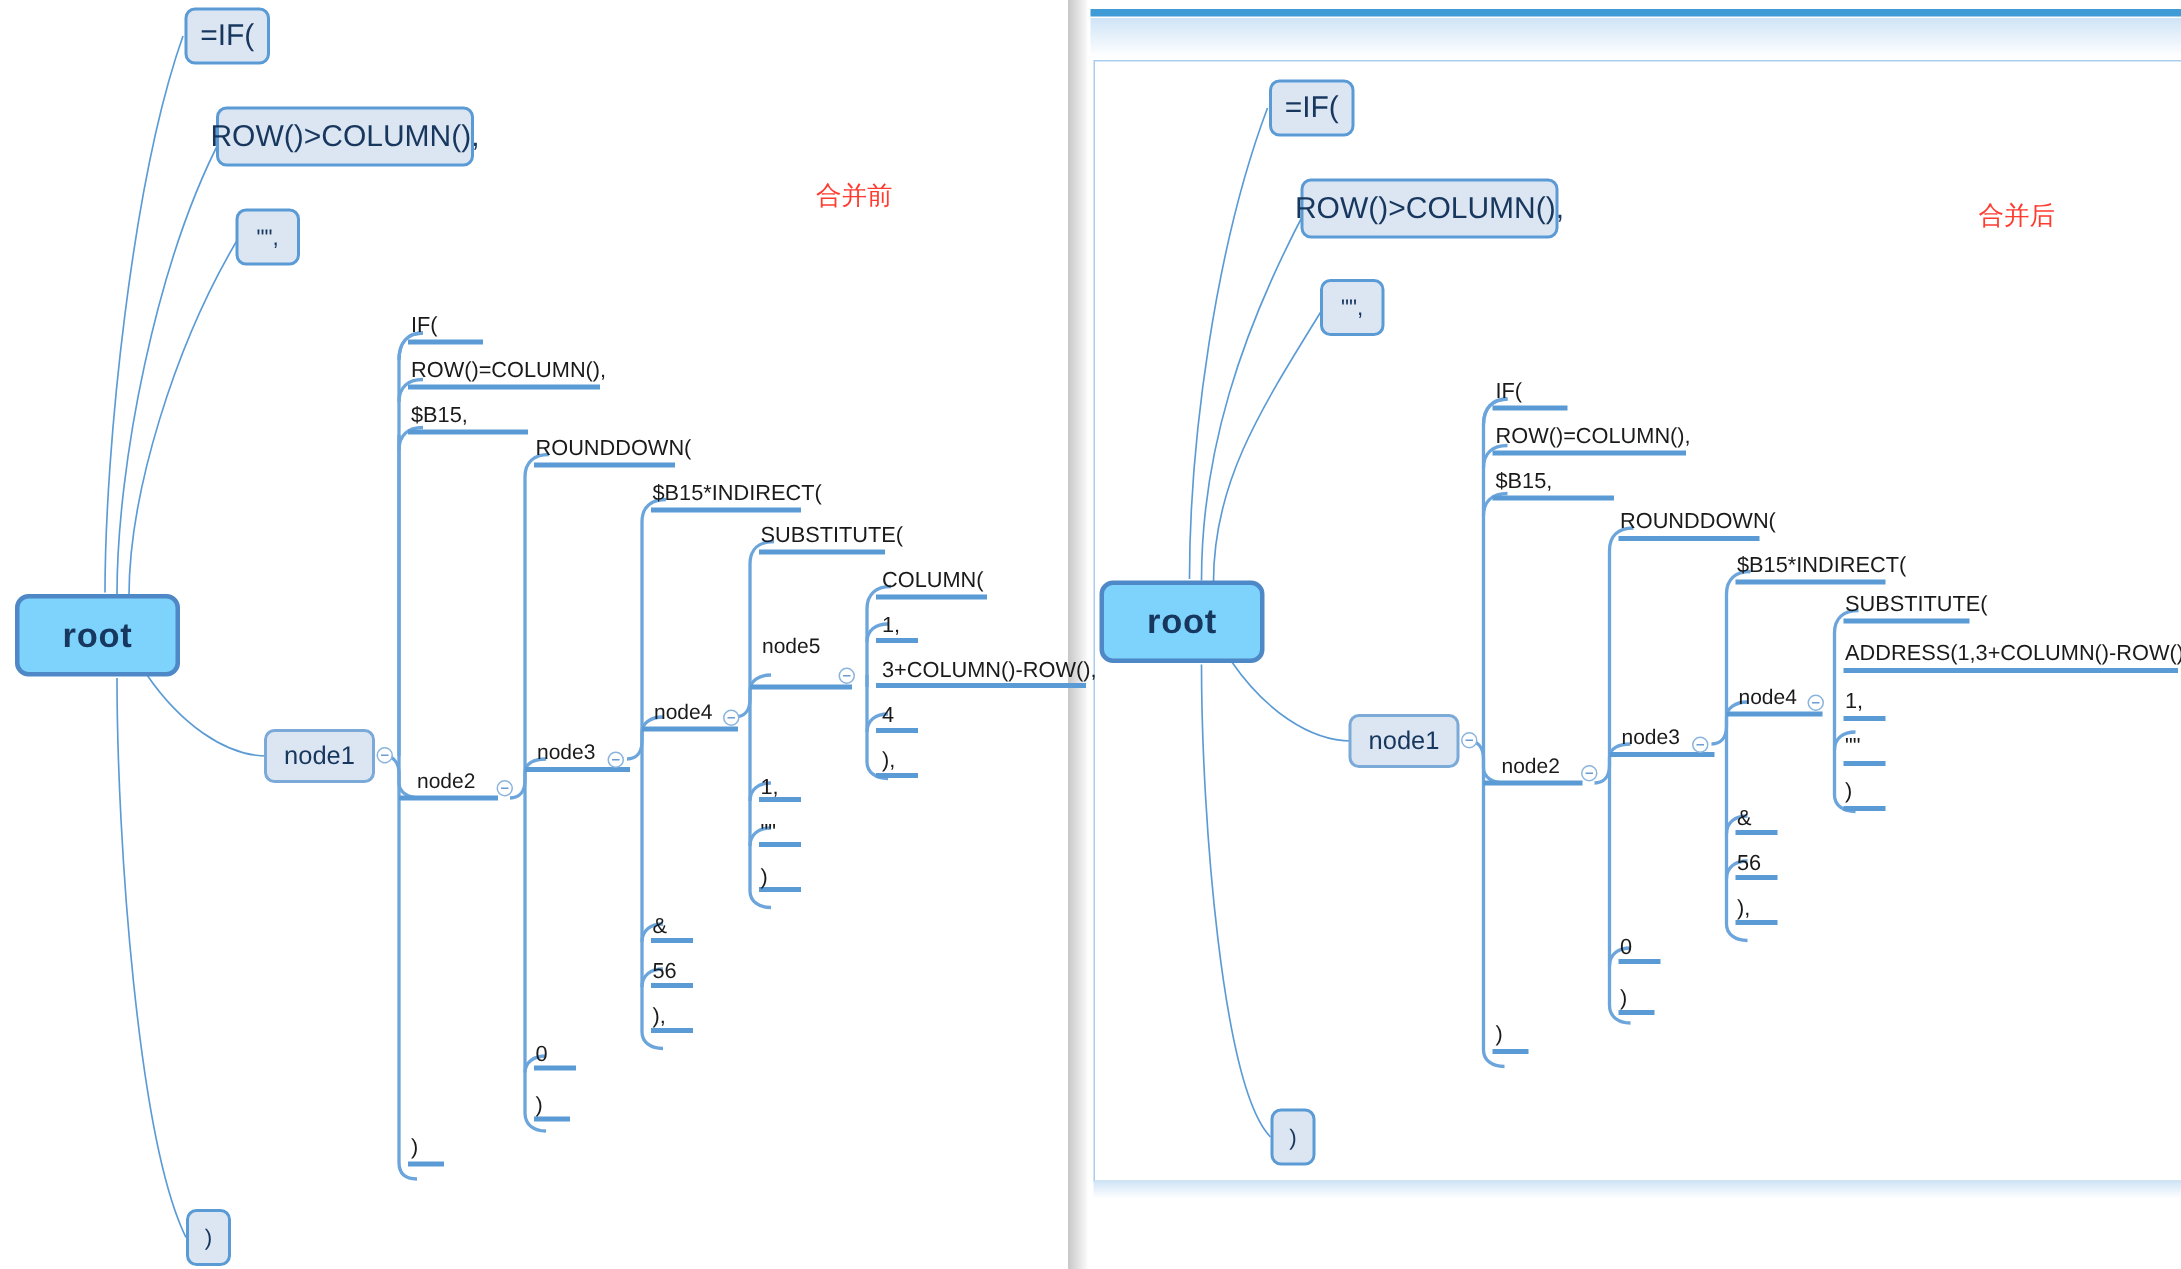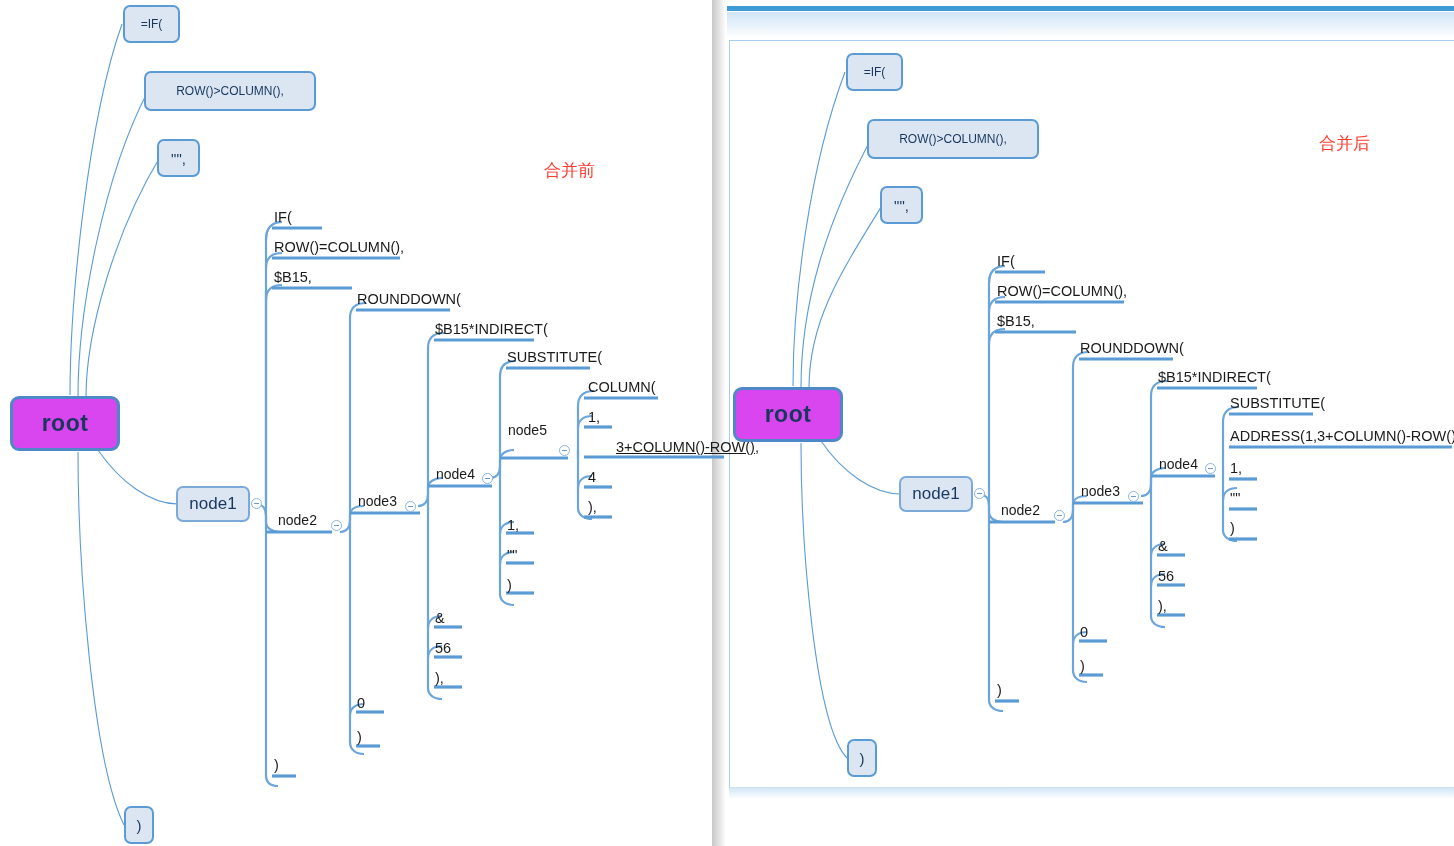--- a/index.html
+++ b/index.html
@@ -22,23 +22,23 @@
             overflow:visible;pointer-events:none;}
   .lk{fill:none;stroke:#5b9bd5;stroke-width:1.1;}
   .lk-thick{fill:none;stroke:#6ba5db;stroke-width:2.2;}
   .underline{stroke:#5b9bd5;stroke-width:3.2;stroke-linecap:butt;}
 
   
   .box{position:absolute;box-sizing:border-box;
        background:#dce6f2;border:2px solid #5b9bd5;border-radius:7px;
        display:flex;align-items:center;justify-content:center;
        color:#17375e;white-space:nowrap;}
-  .box.root{background:#d946ef;border:3px solid #4f88c6;border-radius:9px;
+  .box.root{background:#7dd3fc;border:3px solid #4f88c6;border-radius:9px;
        font-size:23px;font-weight:bold;letter-spacing:.5px;}
-  .box.plain{font-size:12px;}
+  .box.plain{font-size:20px;}
   .box.small{font-size:15px;}
   .box.node{font-size:17px;background:#dce6f2;border:2px solid #7ba9d8;}
 
   
   .tnode{position:absolute;white-space:nowrap;color:#1a1a1a;
          font-size:14.5px;line-height:15px;}
   .tnode.nm{color:#1a1a1a;font-size:14px;}
 
   
   .toggle{position:absolute;width:11px;height:11px;border-radius:50%;
@@ -178,21 +178,21 @@
     <path class="lk-thick" d="M1223,468 L1223,422 C1223,412 1229,407 1239,407"></path>
     <path class="lk-thick" d="M1223,468 L1223,530 C1223,537 1229,541 1237,541"></path>
     <line class="underline" x1="1229" y1="414" x2="1313" y2="414"></line>
     <path class="lk-thick" d="M1223,500 C1223,492 1229,488 1237,488"></path>
     <line class="underline" x1="1229" y1="447" x2="1452" y2="447"></line>
     <line class="underline" x1="1229" y1="479" x2="1257" y2="479"></line>
     <line class="underline" x1="1229" y1="509" x2="1257" y2="509"></line>
     <line class="underline" x1="1229" y1="539" x2="1257" y2="539"></line>
   </svg>
 
-  <div class="caption" style="left:544px;top:119px;margin-top:40px;">合并前</div>
+  <div class="caption" style="left:544px;top:119px;">合并前</div>
 
   <div class="box root" style="left:10px;top:396px;width:110px;height:55px;">root</div>
 
   <div class="box plain" style="left:123px;top:5px;width:57px;height:38px;">=IF(</div>
 
   <div class="box plain" style="left:144px;top:71px;width:172px;height:40px;">ROW()&gt;COLUMN(),</div>
 
   <div class="box small" style="left:157px;top:139px;width:43px;height:38px;">"",</div>
 
   <div class="box node" style="left:176px;top:486px;width:74px;height:36px;">node1</div>
@@ -222,21 +222,21 @@
 
   <div class="tnode" style="left:507px;top:350px;">SUBSTITUTE(</div>
   <div class="tnode nm" style="left:508px;top:423px;">node5</div>
   <div class="toggle" style="left:559px;top:445px;"></div>
   <div class="tnode" style="left:507px;top:518px;">1,</div>
   <div class="tnode" style="left:507px;top:548px;">""</div>
   <div class="tnode" style="left:507px;top:578px;">)</div>
 
   <div class="tnode" style="left:588px;top:380px;">COLUMN(</div>
   <div class="tnode" style="left:588px;top:410px;">1,</div>
-  <div class="tnode" style="left:616px;top:440px;text-decoration:underline;">3+COLUMN()-ROW(),</div>
+  <div class="tnode" style="left:588px;top:440px;">3+COLUMN()-ROW(),</div>
   <div class="tnode" style="left:588px;top:470px;">4</div>
   <div class="tnode" style="left:588px;top:500px;">),</div>
 
   <div class="caption" style="left:1319px;top:132px;">合并后</div>
 
   <div class="box root" style="left:733px;top:387px;width:110px;height:55px;">root</div>
 
   <div class="box plain" style="left:846px;top:53px;width:57px;height:38px;">=IF(</div>
 
   <div class="box plain" style="left:867px;top:119px;width:172px;height:40px;">ROW()&gt;COLUMN(),</div>

